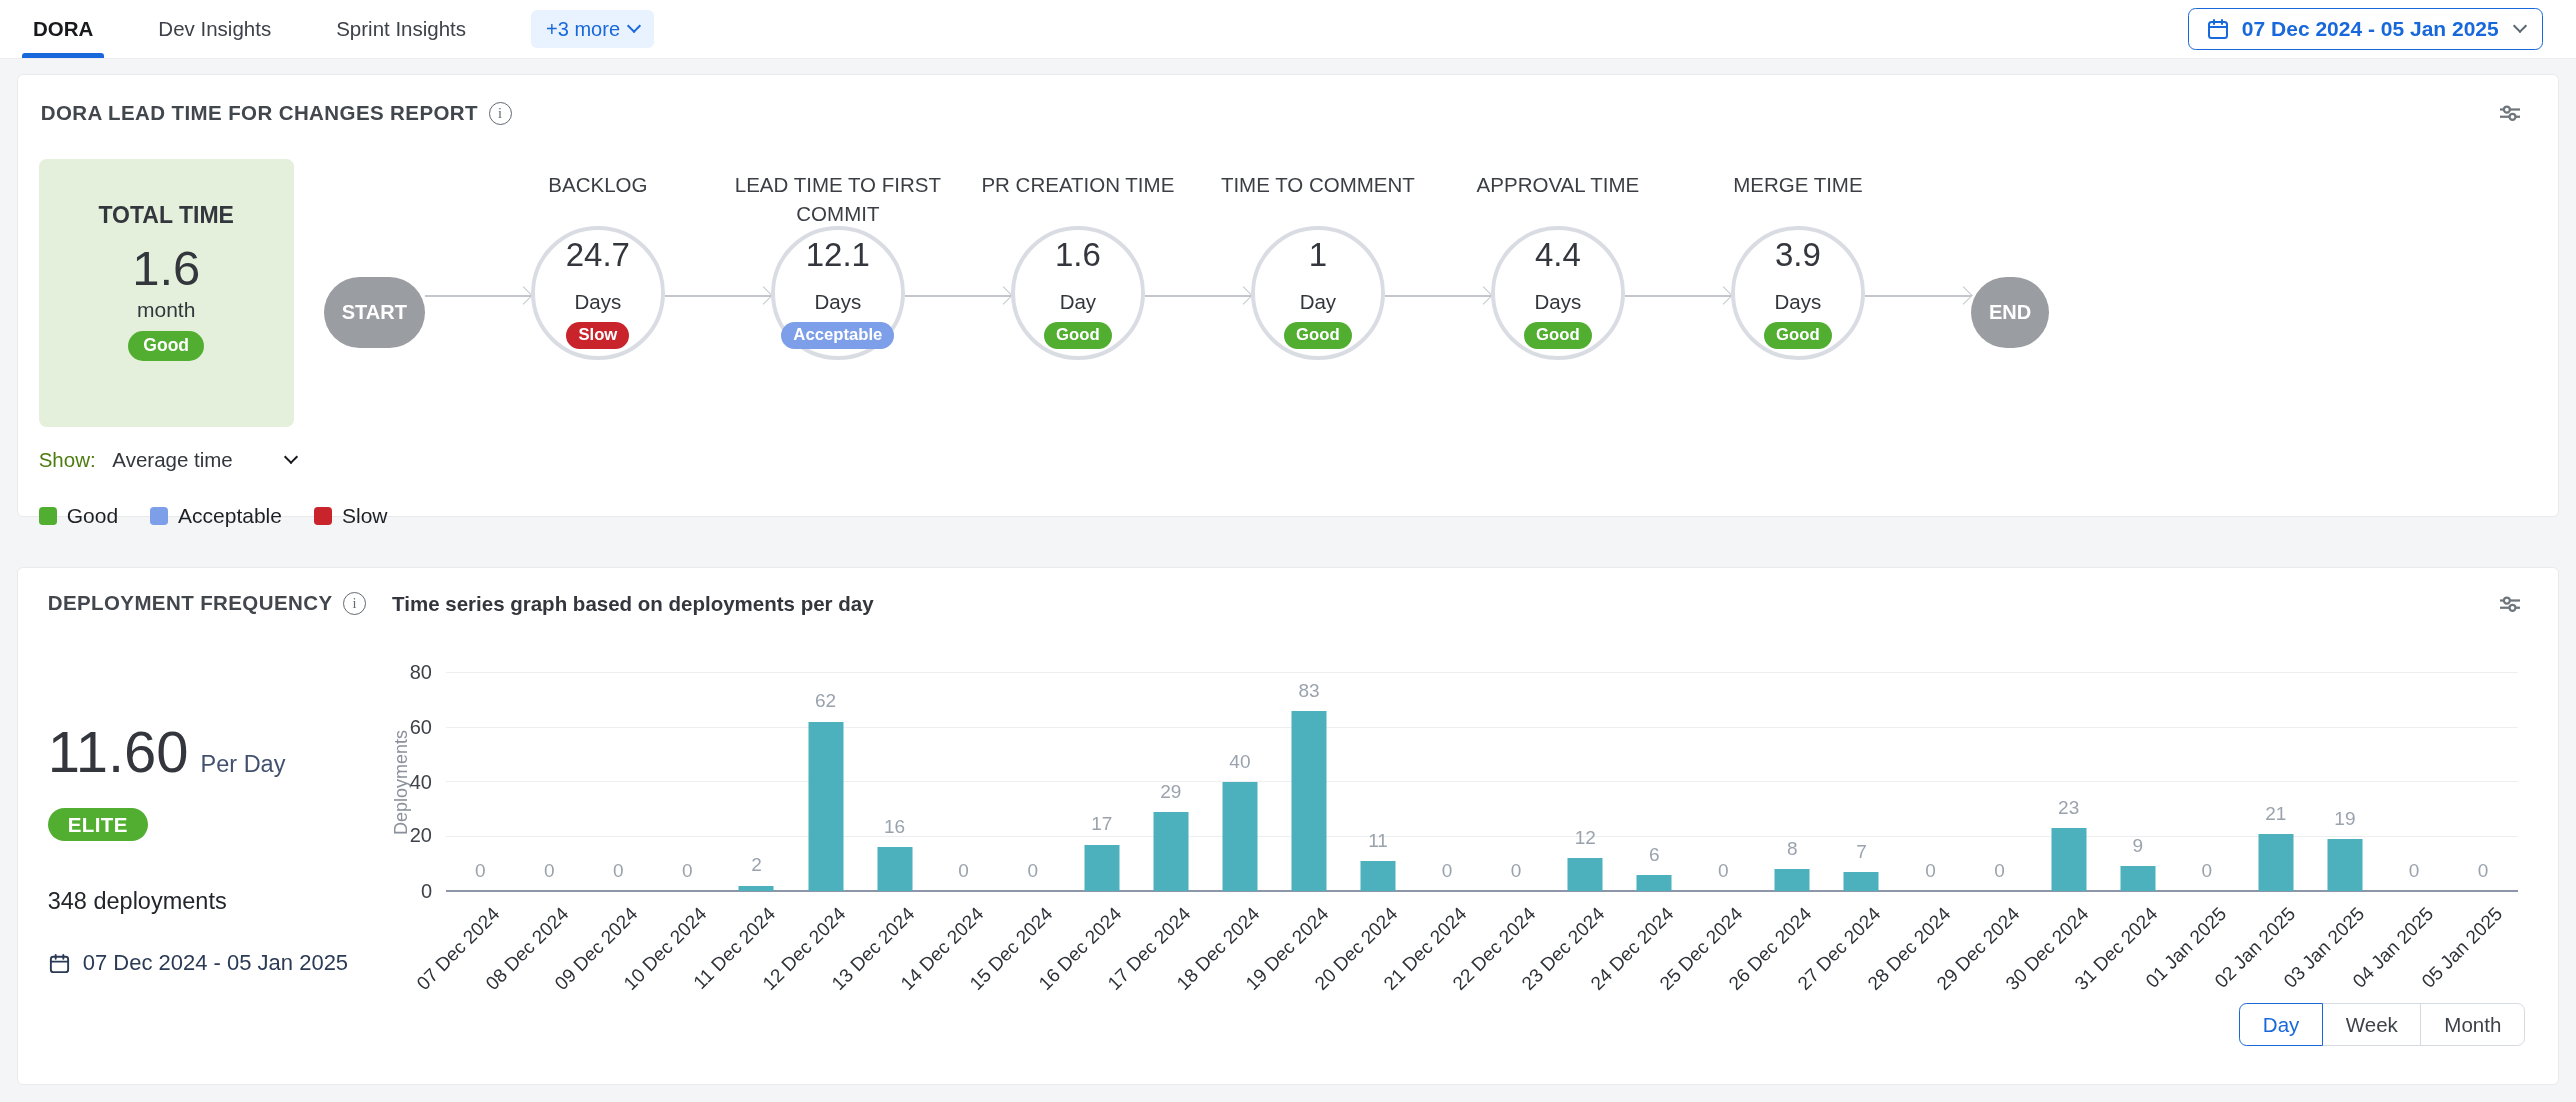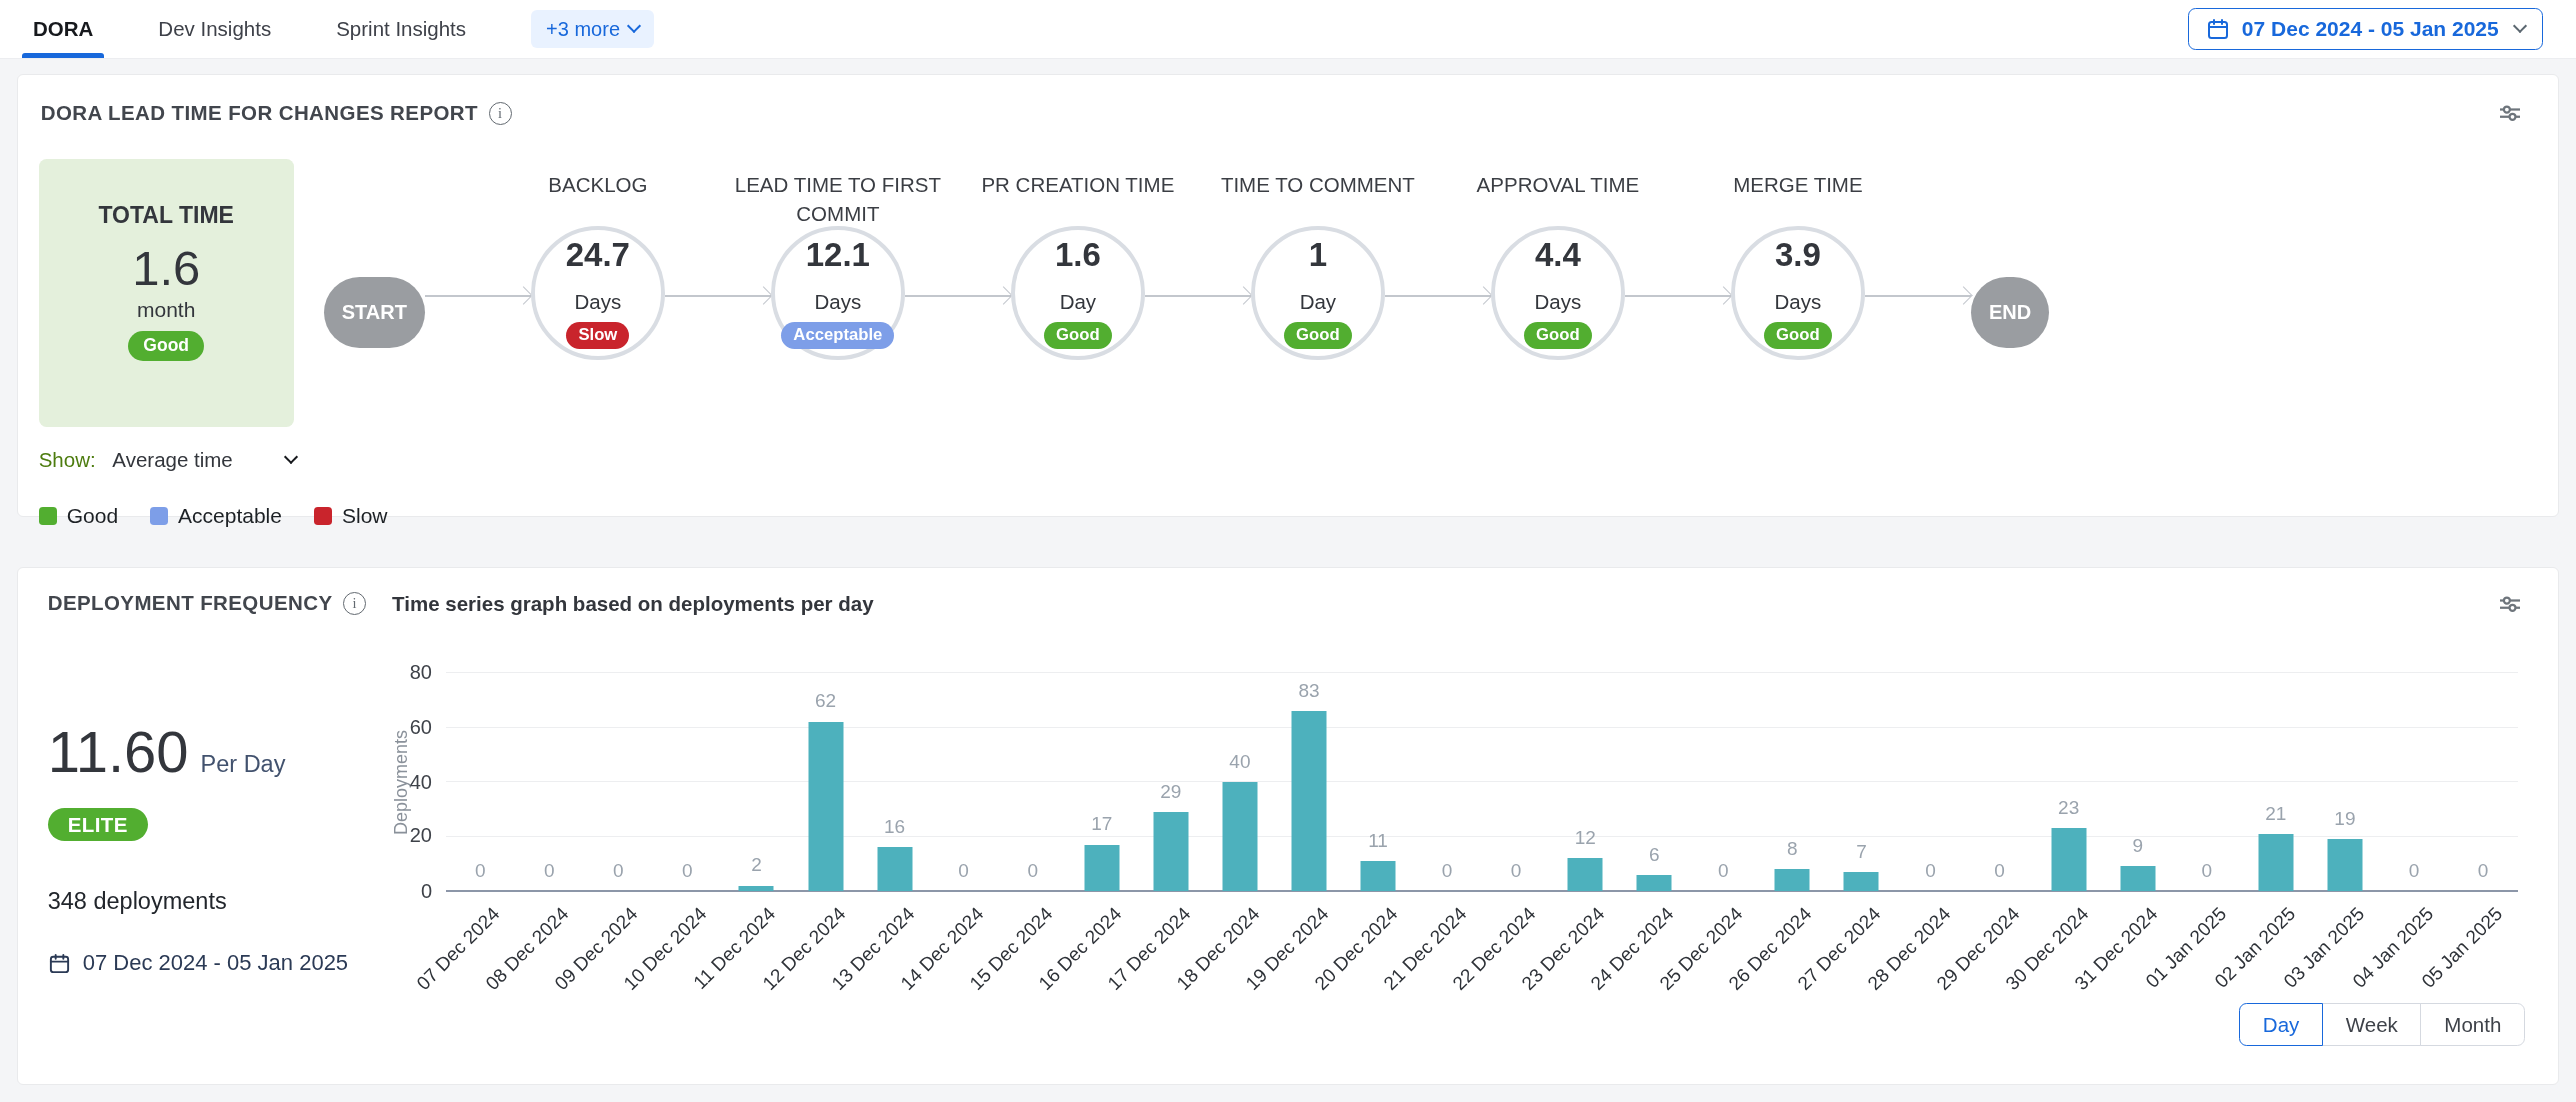--- a/index.html
+++ b/index.html
@@ -40,21 +40,21 @@
   .pill.slow { background:#C9242C; }
   .total-card .pill { margin-top:9px; }
 
   .flow { display:flex; align-items:flex-start; margin-left:30px; }
   .flow-pill { margin-top:118px; background:#9A9DA1; color:#fff; font-weight:700; font-size:20px; padding:24px 18px; border-radius:758px; flex:0 0 auto; line-height:23px; }
   .arrow { margin-top:136px; width:106px; height:1.5px; background:#C3C7CD; position:relative; flex:0 0 auto; }
   .arrow::after { content:''; position:absolute; right:0.8px; top:-6px; width:12px; height:12px; border-top:1.5px solid #C3C7CD; border-right:1.5px solid #C3C7CD; transform:rotate(45deg); }
   .stage { position:relative; width:134px; flex:0 0 auto; }
   .stage-label { position:absolute; top:10.6px; left:50%; transform:translateX(-50%); width:250px; text-align:center; font-size:20.5px; line-height:29px; color:#3B3E44; font-weight:500; }
   .stage-circle { margin-top:67px; width:134px; height:134px; border-radius:50%; border:4.6px solid #D9DDE3; background:#fff; display:flex; flex-direction:column; align-items:center; justify-content:center; }
-  .stage-value { font-size:33px; font-weight:700; color:#33363C; line-height:35px; }
+  .stage-value { font-size:33px; font-weight:400; color:#33363C; line-height:35px; }
   .stage-unit { font-size:20.5px; color:#33363C; margin-top:18px; }
   .stage-circle .pill { margin-top:7.6px; font-size:16.7px; padding:3px 12px; line-height:20.5px; }
 
   .show-row { display:flex; align-items:center; margin:21px 0 0 21px; font-size:20.5px; }
   .show-label { color:#4d7c0f; font-weight:500; }
   .show-value { color:#33363C; margin-left:16.7px; }
   .show-row .chev { color:#17191D; margin-left:53px; }
 
   .legend { display:flex; align-items:center; gap:32px; margin:32px 0 0 21px; }
   .legend-item { display:flex; align-items:center; gap:10px; }

